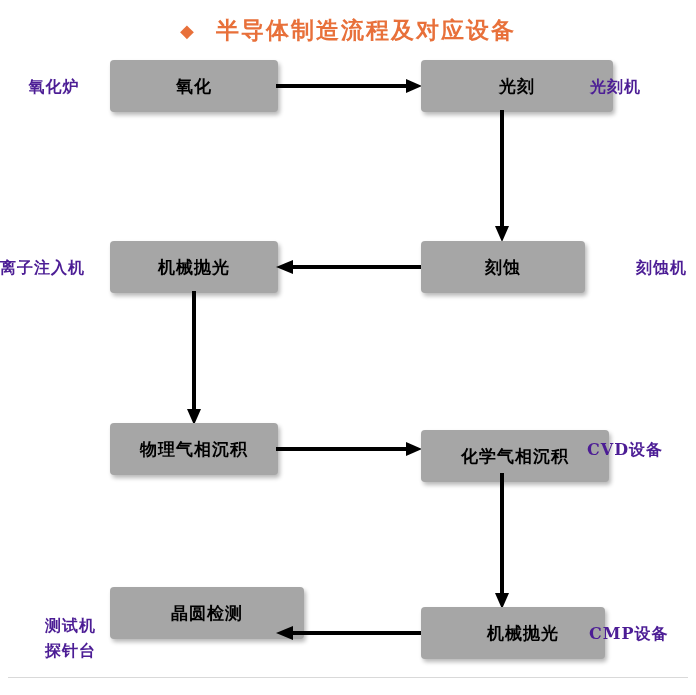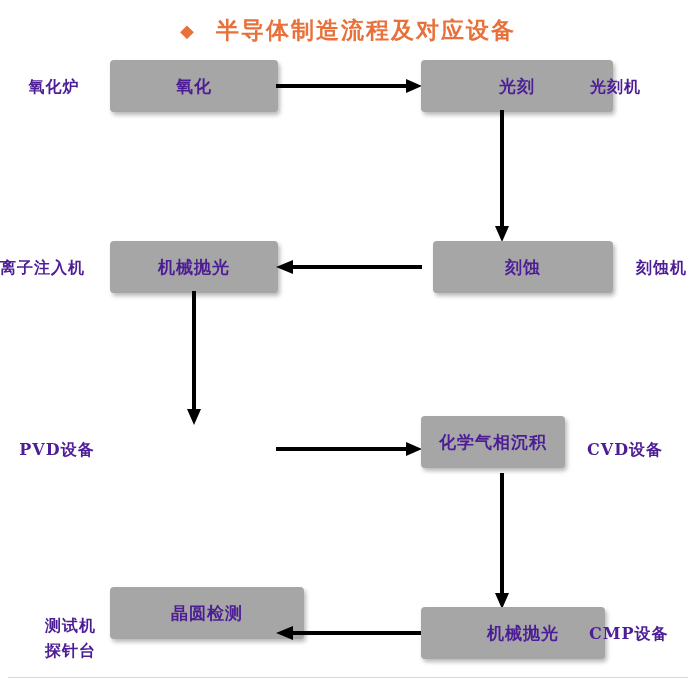--- a/index.html
+++ b/index.html
@@ -49,21 +49,21 @@
   .proc-box {
     position: absolute;
     background: #a6a6a6;
     border-radius: 4px;
     box-shadow: 2px 3px 4px rgba(0,0,0,0.28);
     display: flex;
     align-items: center;
     justify-content: center;
   }
   .proc-label {
-    color: #4c1d95;
+    color: #000000;
     font-size: 17px;
     font-weight: bold;
     font-family: "DejaVu Serif", "Liberation Serif", serif;
     letter-spacing: 1px;
     white-space: nowrap;
   }
 
   
   .equip-label {
     position: absolute;
@@ -140,44 +140,46 @@
     <span class="proc-label">机械抛光</span>
   </div>
 
   <div class="connector" style="left:276px; top:259px;">
     <svg width="148" height="16" viewBox="0 0 148 16">
       <line x1="146" y1="8" x2="12" y2="8" stroke="#000000" stroke-width="4"></line>
       <polygon points="0,8 17,1 17,15" fill="#000000"></polygon>
     </svg>
   </div>
 
-  <div class="proc-box" style="left:421px; top:241px; width:180px; height:52px;margin-left:12px;">
+  <div class="proc-box" style="left:421px; top:241px; width:164px; height:52px;">
     <span class="proc-label">刻蚀</span>
   </div>
 
   <div class="equip-label" style="left:590px; top:255px;margin-left:46px;">刻蚀机</div>
 
   <div class="connector" style="left:186px; top:291px;">
     <svg width="16" height="136" viewBox="0 0 16 136">
       <line x1="8" y1="0" x2="8" y2="124" stroke="#000000" stroke-width="4"></line>
       <polygon points="8,134 1,118 15,118" fill="#000000"></polygon>
     </svg>
   </div>
 
-  <div class="equip-label" style="left:14px; top:437px; width:86px; text-align:center;">PVD设备</div>
-
+
+  <div class="proc-box" style="left:110px; top:423px; width:168px; height:52px;">
+    <span class="proc-label">物理气相沉积</span>
+  </div>
 
   <div class="connector" style="left:276px; top:441px;">
     <svg width="148" height="16" viewBox="0 0 148 16">
       <line x1="0" y1="8" x2="136" y2="8" stroke="#000000" stroke-width="4"></line>
       <polygon points="146,8 130,1 130,15" fill="#000000"></polygon>
     </svg>
   </div>
 
-  <div class="proc-box" style="left:421px; top:416px; width:144px; height:52px;">
+  <div class="proc-box" style="left:421px; top:430px; width:188px; height:52px;">
     <span class="proc-label">化学气相沉积</span>
   </div>
 
   <div class="equip-label" style="left:587px; top:437px;">CVD设备</div>
 
   <div class="connector" style="left:494px; top:473px;">
     <svg width="16" height="138" viewBox="0 0 16 138">
       <line x1="8" y1="0" x2="8" y2="126" stroke="#000000" stroke-width="4"></line>
       <polygon points="8,136 1,120 15,120" fill="#000000"></polygon>
     </svg>

